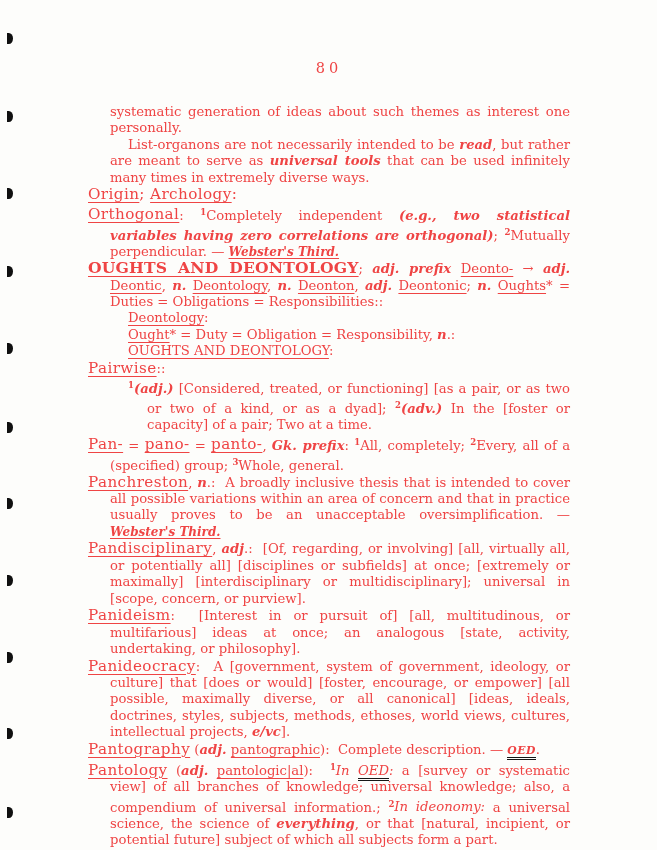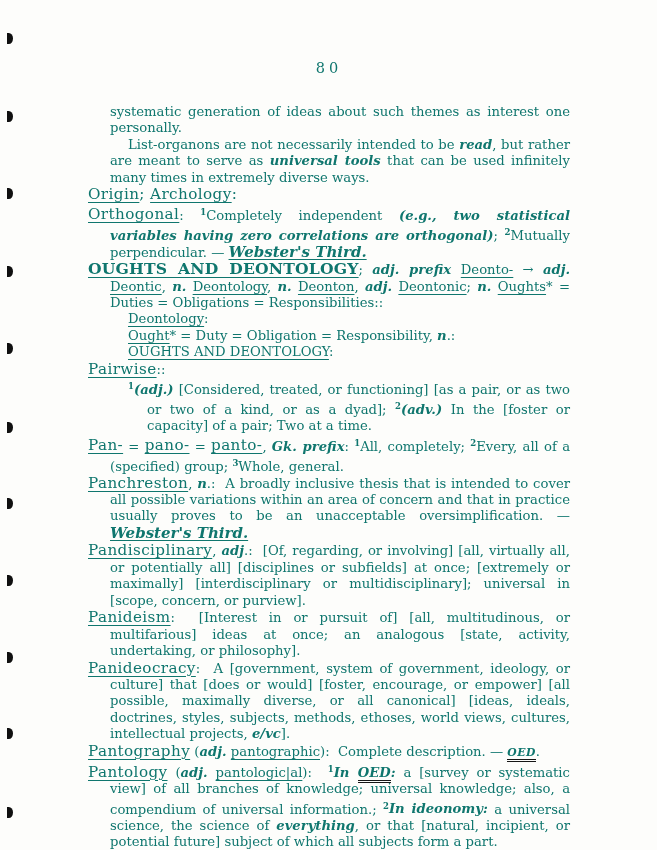--- a/index.html
+++ b/index.html
@@ -3,21 +3,21 @@
 <meta charset="utf-8">
 <style>
   html, body { margin: 0; padding: 0; background: #e8e8e8; }
   .page {
     position: relative;
     width: 657px;
     height: 850px;
     background: #fdfdfb;
     overflow: hidden;
     font-family: "DejaVu Serif", "Liberation Serif", serif;
-    color: #0f766e;
+    color: #ef4444;
   }
   .bmark {
     position: absolute;
     left: 7px;
     width: 6px;
     height: 11px;
     background: #101010;
     border-radius: 0 70% 70% 0 / 0 50% 50% 0;
   }
   .page-number {
@@ -43,27 +43,27 @@
     line-height: 16.45px;
   }
   
   p.cont       { margin-left: 22px; }
   p.par-indent { margin-left: 22px; text-indent: 18px; }
   p.entry      { margin-left: 22px; text-indent: -22px; }
   p.sub1       { margin-left: 40px; }
   p.subdef     { margin-left: 59px; text-indent: -19px; }
   
   .i   { font-style: italic; font-weight: bold; }
-  .bi  { font-weight: bold; font-style: italic; margin-top: 20px; }
+  .bi  { font-weight: normal; font-style: italic; margin-top: 20px; }
   .u   { text-decoration: underline; text-decoration-thickness: 1.4px; text-underline-offset: 2.5px; }
   .du  { border-bottom: 3px double #161616; }
   .sup { font-weight: bold; font-size: 8.5px; vertical-align: 4.5px; }
   .hw  { font-size: 15.2px; letter-spacing: 0.4px; margin-top: 12px; }
   .hw2 { font-size: 15.6px; font-weight: bold; letter-spacing: 0.2px; }
-  .ws  { font-weight: bold; font-style: italic; font-size: 15px; text-decoration: underline; text-decoration-thickness: 1px; text-underline-offset: 2px; }
+  .ws  { font-weight: bold; font-style: italic; font-size: 12px; text-decoration: underline; text-decoration-thickness: 1px; text-underline-offset: 2px; }
   .oed { font-weight: bold; font-style: italic; font-size: 10.8px; letter-spacing: 0.5px; border-bottom: 3px double #161616; }
 </style>
 </head>
 <body>
 
 <div class="page">
   <div>
       <div class="bmark" style="top: 33px;"></div>
       <div class="bmark" style="top: 111px;"></div>
       <div class="bmark" style="top: 188px;"></div>

